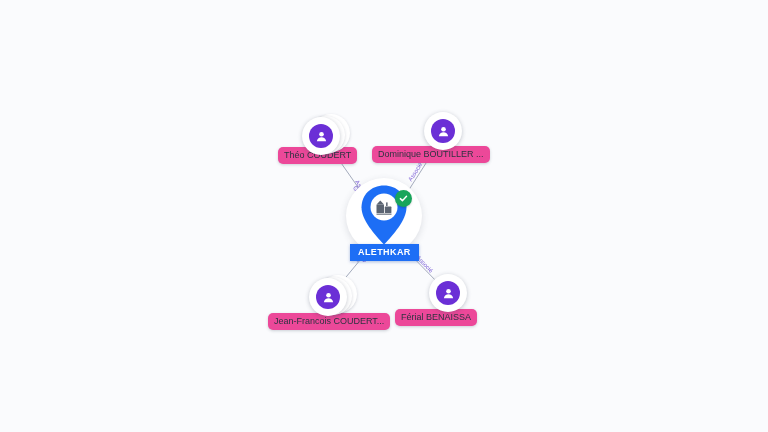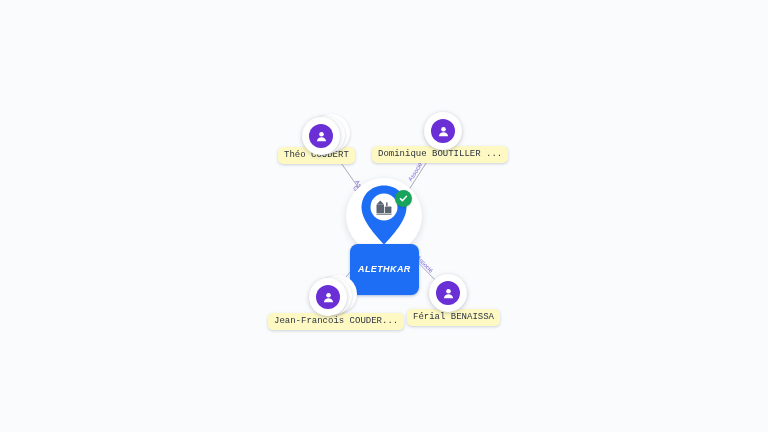--- a/index.html
+++ b/index.html
@@ -66,28 +66,28 @@
     display: flex;
     align-items: center;
     justify-content: center;
   }
 
   .avatar-circle svg { display: block; }
 
   .node-label {
     position: absolute;
     white-space: nowrap;
-    background: #fef9c3;
+    background: #ec4899;
     border-radius: 5px;
     box-shadow: 0 1px 3px rgba(60,70,90,0.24);
     color: #2d3340;
     font-size: 9px;
     line-height: 11px;
     padding: 3px 6px;
-    font-family: Liberation Mono, monospace;
+    font-family: Liberation Sans, sans-serif;
   }
 
   
   #company-node {
     position: absolute;
     width: 0;
     height: 0;
   }
 
   .pin-halo {
@@ -126,25 +126,24 @@
   .company-pill {
     position: absolute;
     left: -34px;
     top: 30px;
     background: #1d6ef5;
     color: #ffffff;
     font-size: 9px;
     line-height: 11px;
     font-weight: bold;
     letter-spacing: 0.4px;
-    padding: 20px 8px;
-    border-radius: 8px;
+    padding: 3px 8px;
+    border-radius: 0;
     white-space: nowrap;
     box-shadow: 0 1px 3px rgba(20,70,170,0.35);
-    font-style: italic;
   }
 
   
   .edge-label {
     position: absolute;
     color: #7b5fd6;
     font-size: 6px;
     line-height: 7px;
     white-space: nowrap;
     transform-origin: 0 50%;
@@ -208,32 +207,32 @@
         <div class="stack-card" style="left: -14px; top: -20.5px; z-index: 9;"></div>
         <div class="avatar-ring" style="left: -19px; top: -19px; z-index: 20;">
           <div class="avatar-circle" style="background: rgb(107, 47, 214);">
             <svg viewBox="0 0 24 24" width="15" height="15">
               <circle cx="12" cy="8.4" r="3.7" fill="#ffffff"></circle>
               <path d="M4.6 19.4 C5.2 15.3 8.3 13.3 12 13.3 C15.7 13.3 18.8 15.3 19.4 19.4 Z" fill="#ffffff"></path>
             </svg>
           </div>
         </div>
       </div>
-      <div class="node-label" style="left: 268px; top: 313px;">Jean-Francois COUDER...</div>
+      <div class="node-label" style="left: 268px; top: 313px;">Jean-Francois COUDERT...</div>
       <div class="person-node" style="left: 448px; top: 293px;">
         <div class="avatar-ring" style="left: -19px; top: -19px; z-index: 20;">
           <div class="avatar-circle" style="background: rgb(107, 47, 214);">
             <svg viewBox="0 0 24 24" width="15" height="15">
               <circle cx="12" cy="8.4" r="3.7" fill="#ffffff"></circle>
               <path d="M4.6 19.4 C5.2 15.3 8.3 13.3 12 13.3 C15.7 13.3 18.8 15.3 19.4 19.4 Z" fill="#ffffff"></path>
             </svg>
           </div>
         </div>
       </div>
-      <div class="node-label" style="left: 407px; top: 309px;">Férial BENAISSA</div>
+      <div class="node-label" style="left: 395px; top: 309px;">Férial BENAISSA</div>
     </div>
 
   <div id="company-node" style="left: 384px; top: 214px;">
     <div class="pin-halo"></div>
 
     <svg class="pin-shape" viewBox="0 0 50 62" xmlns="http://www.w3.org/2000/svg">
       <path d="M25 1.5 C12 1.5 2.5 11 2.5 23.5 C2.5 36 16 51 25 60.5 C34 51 47.5 36 47.5 23.5 C47.5 11 38 1.5 25 1.5 Z" fill="#1d6ef5"></path>
       <circle cx="25" cy="23" r="13.5" fill="#ffffff"></circle>
       <g fill="#5b6472">
         <rect x="17.5" y="20.5" width="7.5" height="8.5" rx="0.6"></rect>

